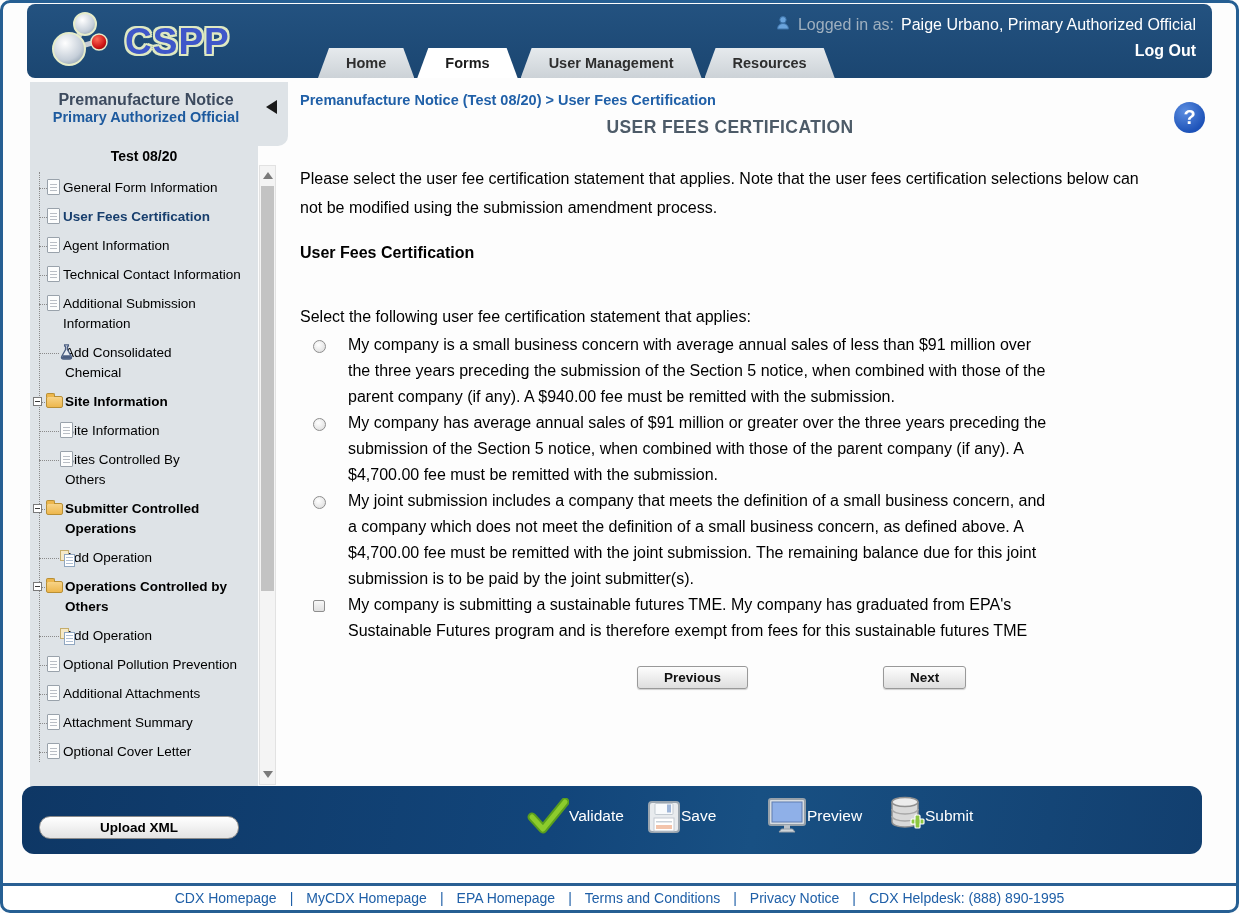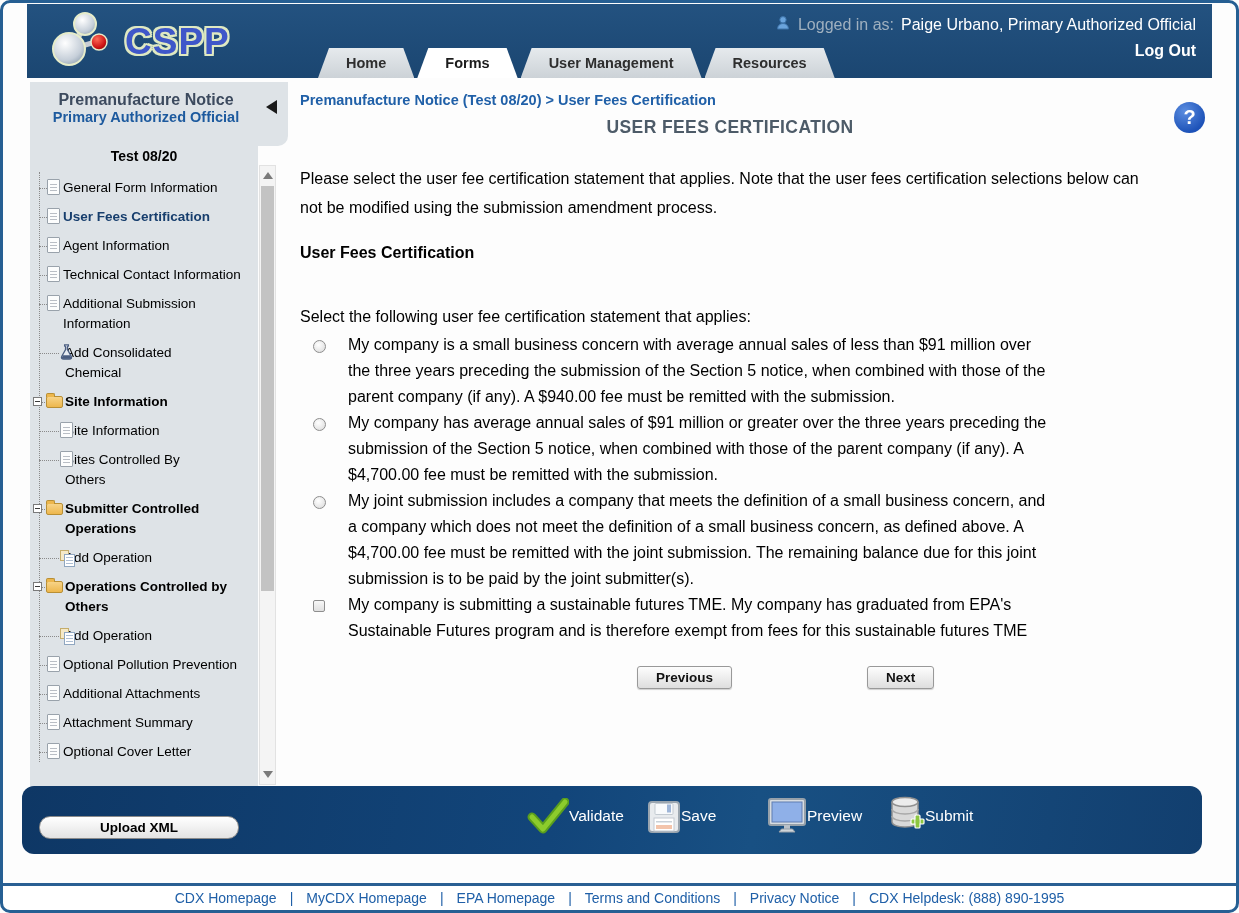--- a/index.html
+++ b/index.html
@@ -3,21 +3,21 @@
 <meta charset="utf-8">
 <style>
   * { box-sizing: border-box; }
   html,body { margin:0; padding:0; background:#ffffff; }
   body { font-family:"Liberation Sans", sans-serif; }
   .page { position:relative; width:1239px; height:913px; background:#fdfdfd; overflow:hidden; }
   .frame { position:absolute; inset:0; border:3px solid #265f93; border-radius:10px; pointer-events:none; z-index:60; }
 
   
   .header { position:absolute; top:4px; left:27px; width:1185px; height:74px;
-            background:linear-gradient(180deg,#235280 0%,#1b4671 100%); border-radius:0; z-index:2; }
+            background:linear-gradient(180deg,#235280 0%,#1b4671 100%); border-radius:8px; z-index:2; }
   .logo { position:absolute; left:20px; top:7px; display:flex; align-items:center; gap:8px; }
   .logo-text { font-size:37px; font-weight:bold; color:#3f57c9; letter-spacing:1px;
     text-shadow:-2px -2px 0 #dfe9c2, 2px -2px 0 #dfe9c2, -2px 2px 0 #dfe9c2, 2px 2px 0 #dfe9c2,
                  0 -2px 0 #dfe9c2, 0 2px 0 #dfe9c2, -2px 0 0 #dfe9c2, 2px 0 0 #dfe9c2; }
   .login { position:absolute; right:16px; top:11px; text-align:right; }
   .login-line1 { display:flex; align-items:center; justify-content:flex-end; gap:7px; font-size:16px; }
   .login-prefix { color:#9fb0bf; }
   .login-name { color:#ffffff; }
   .logout { margin-top:7px; color:#ffffff; font-weight:bold; font-size:16px; cursor:pointer; }
 
@@ -95,21 +95,21 @@
   .options { margin-top:6px; }
   .option { display:flex; }
   .ctrl-cell { width:48px; padding-top:8px; padding-left:13px; flex:none; }
   .radio { width:13px; height:13px; border-radius:50%; border:1px solid #8e8e8e;
            background:radial-gradient(circle at 40% 35%, #ffffff, #d9d9d9); cursor:pointer; }
   .checkbox { width:12px; height:12px; border-radius:2px; border:1px solid #8e8e8e;
            background:linear-gradient(180deg,#f8f8f8,#e0e0e0); cursor:pointer; }
   .opt-text { font-size:16px; line-height:26px; width:700px; color:#000; }
   .nav-buttons { display:flex; margin-top:22px; }
   .btn { background:linear-gradient(180deg,#fdfdfd,#dedede); border:1px solid #999;
-         border-radius:3px; font-weight:bold; font-size:13.5px; padding:3px 18px; color:#111;
+         border-radius:3px; font-weight:bold; font-size:13.5px; padding:3px 26px; color:#111;
          box-shadow:0 1px 1px rgba(0,0,0,0.18); cursor:pointer; font-family:"Liberation Sans",sans-serif; }
   .btn-prev { margin-left:337px; }
   .btn-next { margin-left:135px; }
 
   
   .actionbar { position:absolute; left:22px; top:786px; width:1180px; height:68px; border-radius:12px;
         background:linear-gradient(100deg,#0e3765 0%,#12457a 45%,#185083 62%,#123f6f 100%); z-index:3; }
   .upload { position:absolute; left:17px; top:30px; width:200px; height:23px;
         background:linear-gradient(180deg,#ffffff,#e3e3e3); border:1px solid #8a8a8a; border-radius:11px;
         font-weight:bold; font-size:13.5px; color:#000; display:flex; align-items:center; justify-content:center;

